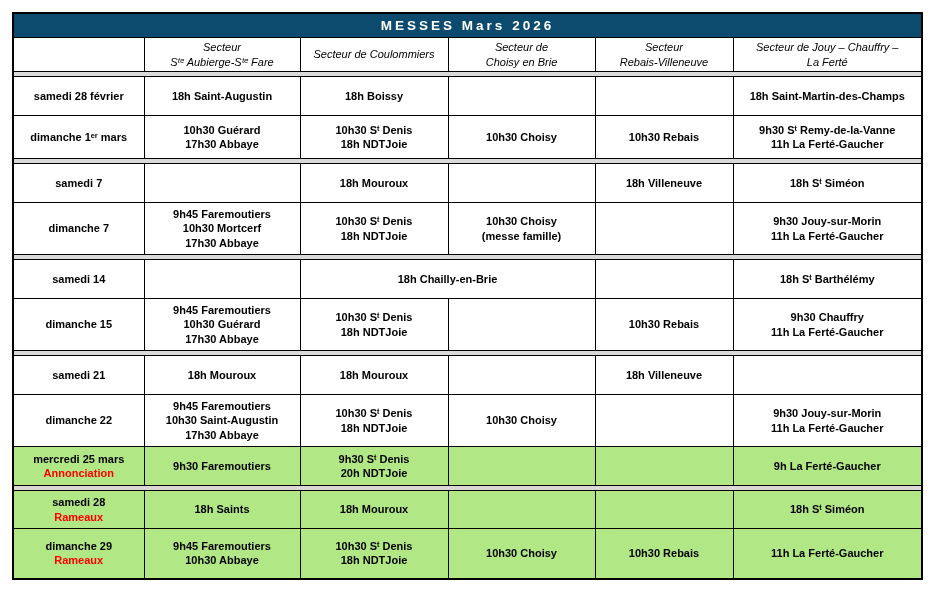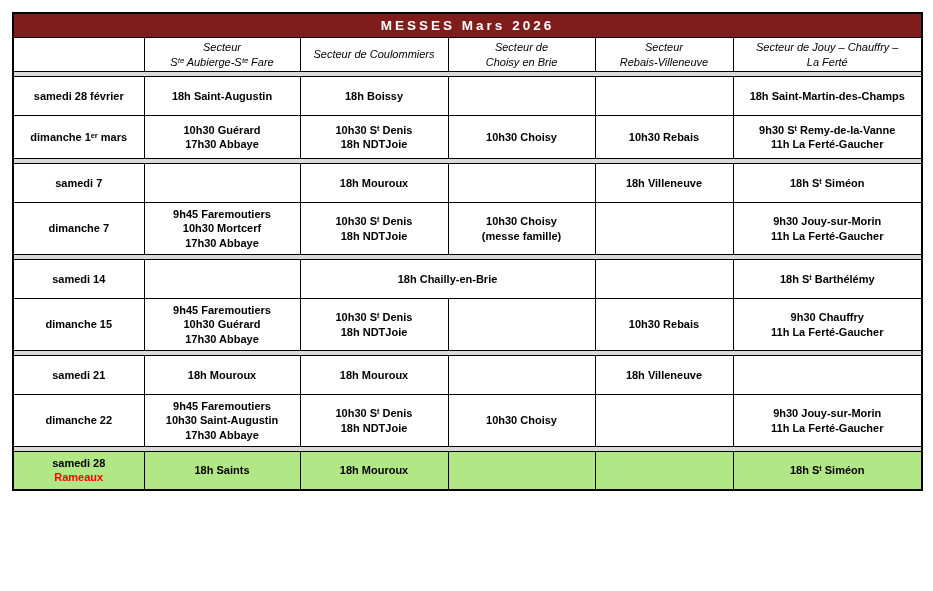--- a/index.html
+++ b/index.html
@@ -21,21 +21,21 @@
   }
   table.messes td, table.messes th {
     border: 1.5px solid #000;
     padding: 1px 3px;
     text-align: center;
     vertical-align: middle;
     white-space: pre-line;
     overflow: hidden;
   }
   tr.title-row td {
-    background: #7f1d1d;
+    background: #0c4a6e;
     color: #ffffff;
     font-weight: bold;
     font-size: 13.5px;
     letter-spacing: 3px;
     height: 21px;
   }
   tr.header-row th {
     background: #ffffff;
     font-style: italic;
     font-weight: 500;
@@ -187,28 +187,47 @@
       <td class="mass">9h45 Faremoutiers
 10h30 Saint-Augustin
 17h30 Abbaye</td>
       <td class="mass">10h30 Sᵗ Denis
 18h NDTJoie</td>
       <td class="mass">10h30 Choisy</td>
       <td class="mass"></td>
       <td class="mass">9h30 Jouy-sur-Morin
 11h La Ferté-Gaucher</td>
     </tr>
+    <tr class="green h39">
+      <td class="date"><span>mercredi 25 mars</span><br><span class="red2">Annonciation</span></td>
+      <td class="mass">9h30 Faremoutiers</td>
+      <td class="mass">9h30 Sᵗ Denis
+20h NDTJoie</td>
+      <td class="mass"></td>
+      <td class="mass"></td>
+      <td class="mass">9h La Ferté-Gaucher</td>
+    </tr>
 
     <tr class="sep">
           <td colspan="6"></td>
         </tr>
 
     <tr class="green h38">
       <td class="date"><span>samedi 28</span><br><span class="red2">Rameaux</span></td>
       <td class="mass">18h Saints</td>
       <td class="mass">18h Mouroux</td>
       <td class="mass"></td>
       <td class="mass"></td>
       <td class="mass">18h Sᵗ Siméon</td>
     </tr>
+    <tr class="green h50">
+      <td class="date"><span>dimanche 29</span><br><span class="red2">Rameaux</span></td>
+      <td class="mass">9h45 Faremoutiers
+10h30 Abbaye</td>
+      <td class="mass">10h30 Sᵗ Denis
+18h NDTJoie</td>
+      <td class="mass">10h30 Choisy</td>
+      <td class="mass">10h30 Rebais</td>
+      <td class="mass">11h La Ferté-Gaucher</td>
+    </tr>
   </tbody>
     </table>
 </div>
 
 </body></html>

